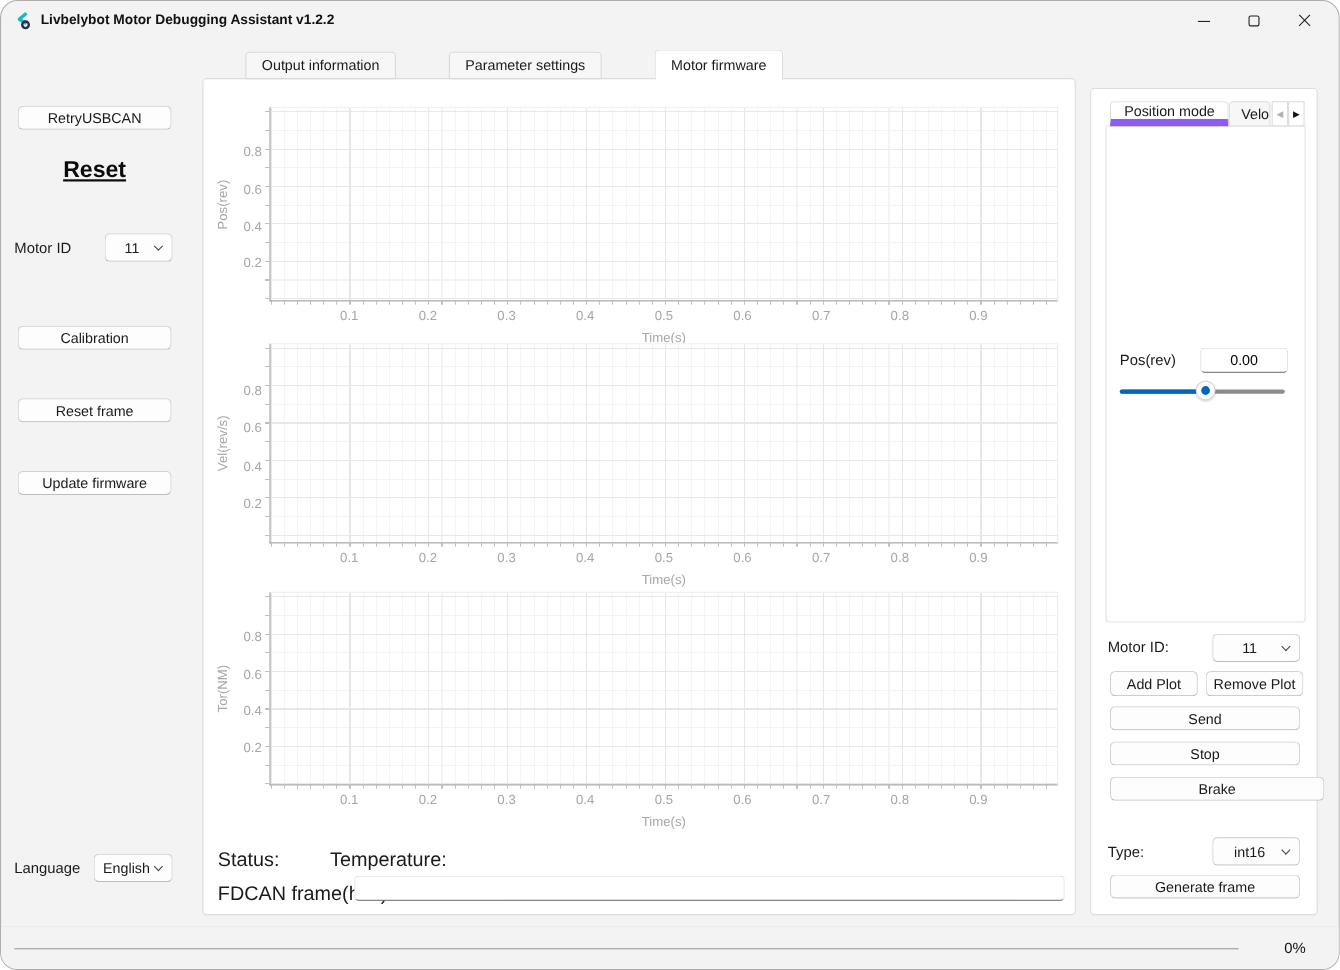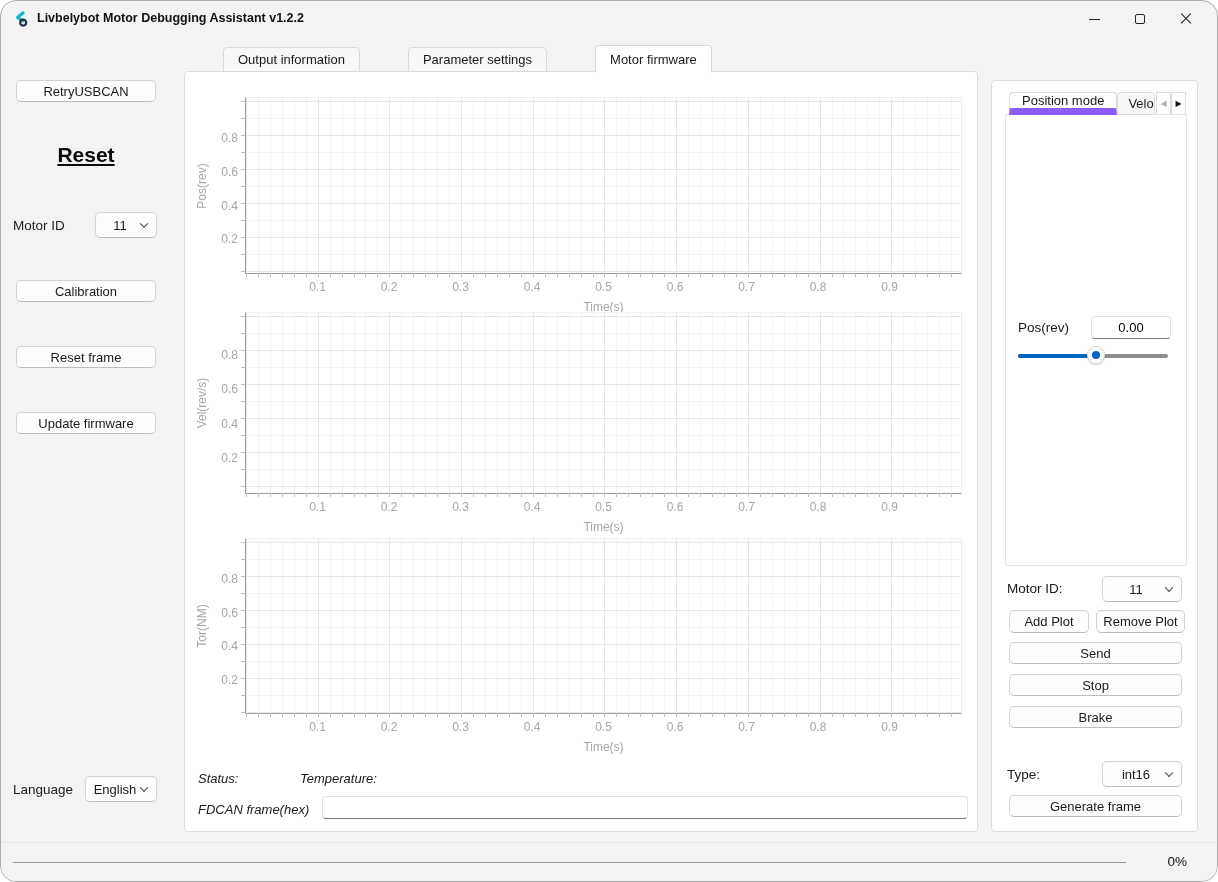--- a/index.html
+++ b/index.html
@@ -21,21 +21,21 @@
   .ic-close { position:relative; width:12px; height:12px; }
   .ic-close::before,.ic-close::after { content:""; position:absolute; left:-1px; top:5px; width:14px; height:1.2px; background:#222; }
   .ic-close::before { transform:rotate(45deg); }
   .ic-close::after { transform:rotate(-45deg); }
   
   .btn {
     background:#fdfdfd; border:1px solid #d2d2d2; border-bottom-color:#bdbdbd;
     border-radius:5px; font-size:13px; color:#1a1a1a; text-align:center;
     font-family:inherit; cursor:default; display:flex; align-items:center; justify-content:center;
   }
-  .side-btn { position:absolute; left:15px; width:140px; height:22px; }
+  .side-btn { position:absolute; left:15px; width:140px; height:22px;margin-top:16px; }
   .common-heading { position:absolute; left:0; top:142px; width:170px; text-align:center;
     font-size:21px; font-weight:700; text-decoration:underline; color:#0b0b0b; }
   .label13 { font-size:13.5px; color:#1a1a1a; }
   .combo {
     position:absolute; background:#fdfdfd; border:1px solid #d2d2d2; border-bottom-color:#bdbdbd;
     border-radius:5px; font-size:13px; display:flex; align-items:center; justify-content:center;
   }
   .combo .chev { position:absolute; right:9px; top:50%; width:6px; height:6px;
     border-right:1.2px solid #454545; border-bottom:1.2px solid #454545;
     transform:translateY(-70%) rotate(45deg); }
@@ -68,21 +68,21 @@
     background:repeating-linear-gradient(to bottom, transparent 0 3px, #bfbfbf 3px 4px, transparent 4px 17px); }
   .yticks { position:absolute; left:-52px; width:44px; top:0; height:100%; }
   .ytick { position:absolute; right:0; transform:translateY(-50%); font-size:12px; color:#a6a6a6; }
   .xticks { position:absolute; top:100%; margin-top:7px; left:0; right:0; height:16px; }
   .xtick { position:absolute; transform:translateX(-50%); font-size:12px; color:#a6a6a6; }
   .ylabel { position:absolute; left:-44px; top:50%; transform:translate(-50%,-50%) rotate(-90deg);
     white-space:nowrap; font-size:12px; color:#a6a6a6; }
   .xlabel { position:absolute; top:100%; margin-top:27px; left:50%; transform:translateX(-50%);
     font-size:12px; color:#a6a6a6; }
   
-  .status-row span { position:absolute; font-size:13px;font-style:italic; }
+  .status-row span { position:absolute; font-size:18px; }
   .textbox { background:#fff; border:1px solid #e3e3e3; border-bottom:1px solid #7a7a7a;
     border-radius:4px; font-size:13px; font-family:inherit; padding:0 8px; outline:none; }
   
   .mode-tabbar { position:absolute; left:17px; top:11px; display:flex; z-index:2; }
   .mode-tab { height:23px; padding:0 12px; display:flex; align-items:center; font-size:13px;
     background:#f7f7f7; border:1px solid #dcdcdc; border-radius:4px 4px 0 0; white-space:nowrap; }
   .mode-tab.active { background:#fff; border-bottom:7px solid #8b5cf6; }
   .mode-tab.clipped { width:38px; overflow:hidden; padding:0 0 0 10px; }
   .scroll-btn { position:absolute; top:11px; width:15px; height:23px; background:#fff;
     border:1px solid #dcdcdc; display:flex; align-items:center; justify-content:center;
@@ -257,21 +257,21 @@
     <div class="combo" style="left:110px;top:495px;width:80px;height:26px">
       <span class="val">11</span>
       <span class="chev"></span>
     </div>
 
     <button class="btn" style="position:absolute;left:17px;top:529px;width:80px;height:23px">Add Plot</button>
     <button class="btn" style="position:absolute;left:104px;top:529px;width:89px;height:23px">Remove Plot</button>
 
     <button class="btn" style="position:absolute;left:17px;top:561px;width:173px;height:22px">Send</button>
     <button class="btn" style="position:absolute;left:17px;top:593px;width:173px;height:22px">Stop</button>
-    <button class="btn" style="position:absolute;left:17px;top:625px;width:173px;height:22px">Brake</button>
+    <button class="btn" style="position:absolute;left:17px;top:625px;width:195px;height:22px">Brake</button>
 
     <span class="label13" style="position:absolute;left:15px;top:686px">Type:</span>
     <div class="combo" style="left:110px;top:680px;width:80px;height:26px">
       <span class="val">int16</span>
       <span class="chev"></span>
     </div>
     <button class="btn" style="position:absolute;left:17px;top:714px;width:173px;height:22px">Generate frame</button>
   </div>
 
   <div class="statusbar">

